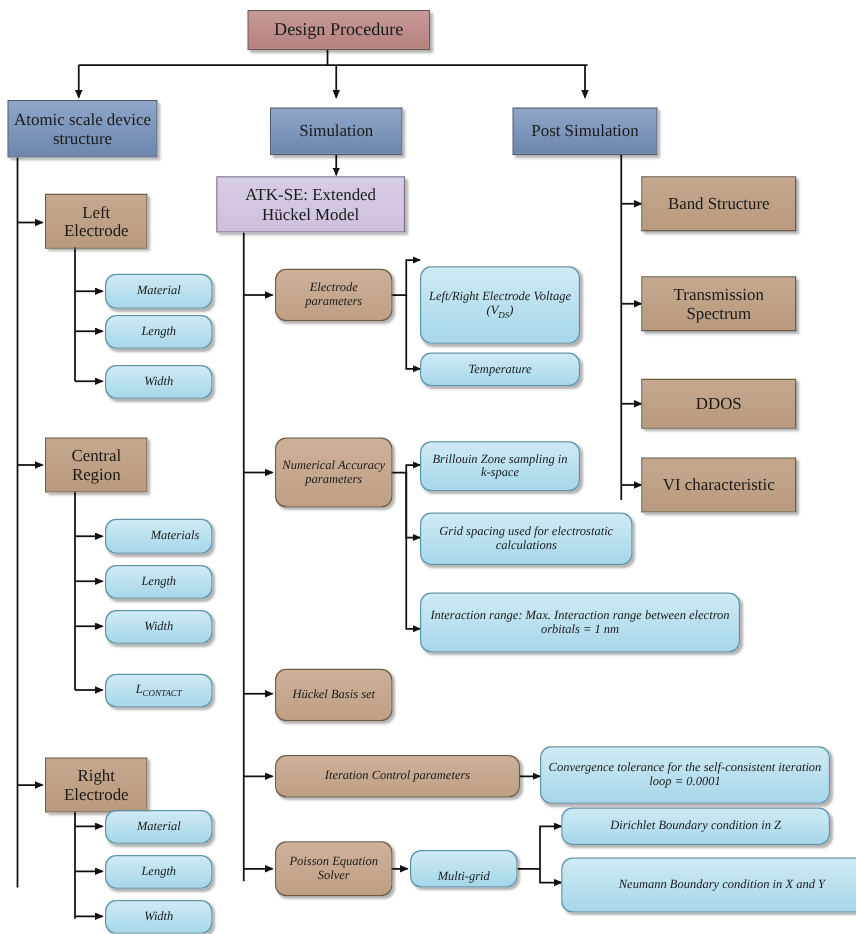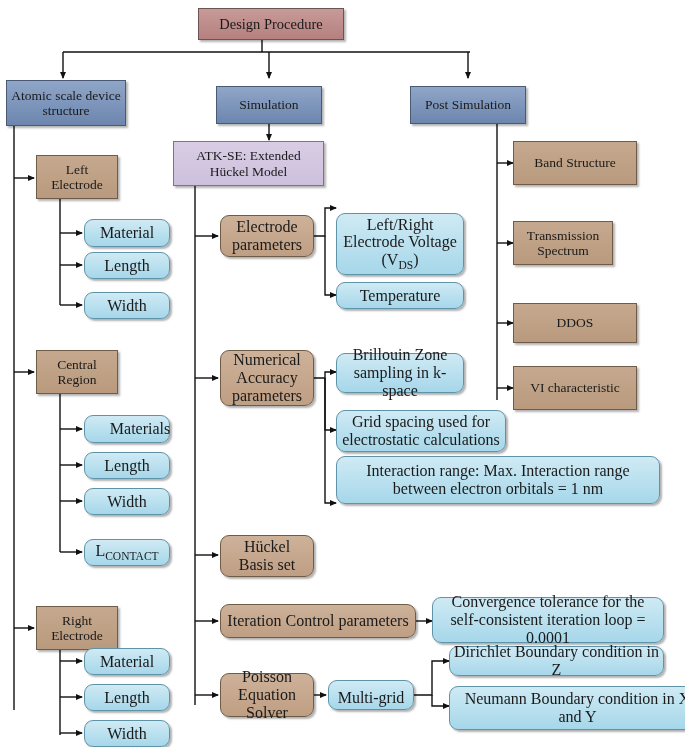--- a/index.html
+++ b/index.html
@@ -49,21 +49,21 @@
   .tanrd{
     background:linear-gradient(to bottom,#cdb199,#bf9f84);
     border:1px solid #6f5c47;
     border-radius:9px;
   }
 
   .shadow{box-shadow:2px 2px 2px rgba(0,0,0,.30);}
 
   .t14{font-size:14.5px;}
   .t13{font-size:13.5px;}
-  .t12{font-size:16px;}
+  .t12{font-size:10px;font-style:italic;}
   sub{font-size:.72em;}
 </style>
 </head>
 <body>
 
 <div id="canvas">
 
   <svg class="lines" viewBox="0 0 685 747">
     <defs>
       <marker id="ah" markerWidth="7" markerHeight="7" refX="6" refY="3" orient="auto" markerUnits="userSpaceOnUse">
@@ -203,21 +203,21 @@
 
   <div class="node tanrd shadow t12" style="left:220px;top:350px;width:94px;height:56px;">
     <span>Numerical Accuracy parameters</span>
   </div>
   <div class="node cyanbox shadow t12" style="left:336px;top:353px;width:128px;height:40px;">
     <span>Brillouin Zone sampling in k-space</span>
   </div>
   <div class="node cyanbox shadow t12" style="left:336px;top:410px;width:170px;height:42px;">
     <span>Grid spacing used for electrostatic calculations</span>
   </div>
-  <div class="node cyanbox shadow t12" style="left:336px;top:456px;width:324px;height:48px;">
+  <div class="node cyanbox shadow t12" style="left:336px;top:474px;width:256px;height:48px;">
     <span>Interaction range: Max. Interaction range between electron orbitals = 1 nm</span>
   </div>
 
   <div class="node tanrd shadow t12" style="left:220px;top:535px;width:94px;height:42px;">
     <span>Hückel Basis set</span>
   </div>
 
   <div class="node tanrd shadow t12" style="left:220px;top:604px;width:196px;height:34px;">
     <span>Iteration Control parameters</span>
   </div>
@@ -234,21 +234,21 @@
   <div class="node cyanbox shadow t12" style="left:449px;top:646px;width:215px;height:30px;">
     <span>Dirichlet Boundary condition in Z</span>
   </div>
   <div class="node cyanbox shadow t12" style="left:449px;top:686px;width:257px;height:44px;">
     <span>Neumann Boundary condition in X and Y</span>
   </div>
 
   <div class="node tan shadow t13" style="left:513px;top:141px;width:124px;height:44px;">
     <span>Band Structure</span>
   </div>
-  <div class="node tan shadow t13" style="left:513px;top:221px;width:100px;height:44px;">
+  <div class="node tan shadow t13" style="left:513px;top:221px;width:124px;height:44px;">
     <span>Transmission Spectrum</span>
   </div>
   <div class="node tan shadow t13" style="left:513px;top:303px;width:124px;height:40px;">
     <span>DDOS</span>
   </div>
   <div class="node tan shadow t13" style="left:513px;top:366px;width:124px;height:44px;">
     <span>VI characteristic</span>
   </div>
 
 </div>

